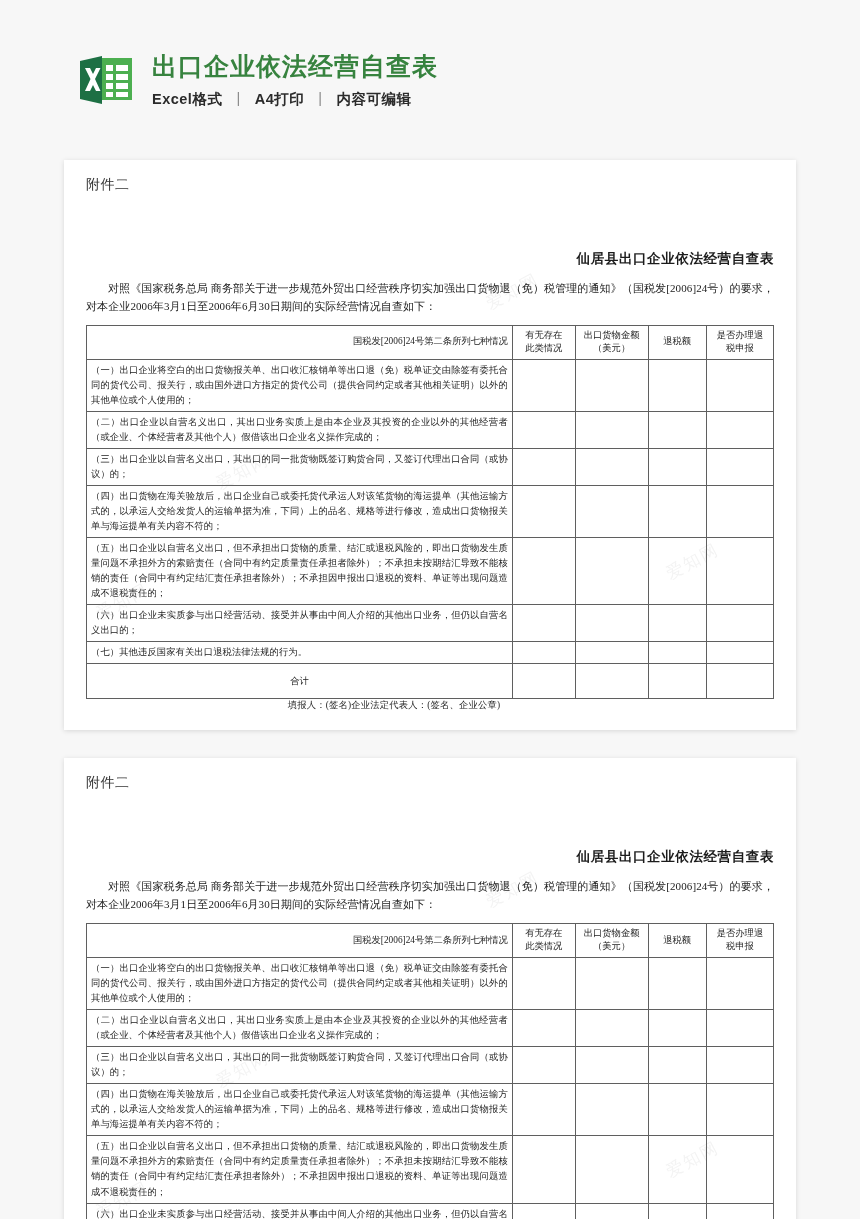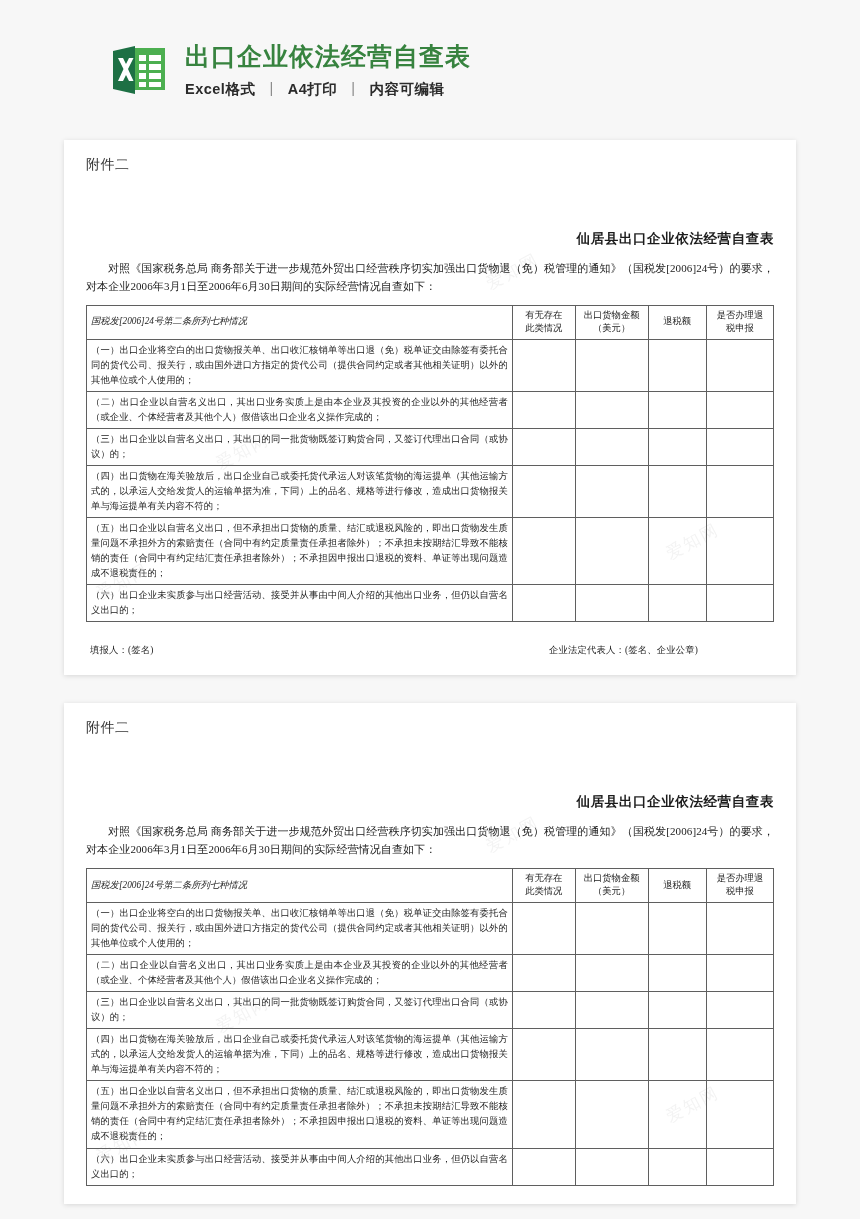--- a/index.html
+++ b/index.html
@@ -10,25 +10,25 @@
     width: 860px;
     height: 1219px;
     background: #f7f7f7;
     font-family: "Liberation Sans", "DejaVu Sans", sans-serif;
     overflow: hidden;
     position: relative;
   }
 
   
   .banner {
-    height: 140px;
+    height: 160px;
     background: #f7f7f7;
     display: flex;
     align-items: center;
-    padding-left: 111px;
+    padding-left: 78px;
     box-sizing: border-box;
   }
   .xls-logo {
     width: 58px;
     height: 52px;
     position: relative;
     flex: 0 0 auto;
     margin-right: 16px;
   }
   .xls-logo svg { display: block; }
@@ -132,42 +132,42 @@
   .col-has   { width: 8.6%; }
   .col-amt   { width: 10.0%; }
   .col-rebate{ width: 8.0%; }
   .col-apply { width: 9.2%; }
 
   th.hdr {
     text-align: center;
     line-height: 1.45;
     padding: 5px 3px;
   }
-  th.hdr-desc { text-align: left; font-style: italic; }
+  th.hdr-desc { text-align: right; }
 
   td.desc {
     line-height: 1.62;
     text-align: justify;
     padding: 3px 5px 3px 5px;
     letter-spacing: .1px;
   }
   td.cell { }
   td.total {
     text-align: center;
     height: 28px;
     vertical-align: bottom;
     padding-bottom: 3px;
   }
 
   
   .sig-row {
     display: flex;
-    justify-content: space-between;
+    justify-content: center;
     font-size: 9.3px;
-    margin-top: 22px;
+    margin-top: 0;
     padding: 0 4px;
     letter-spacing: .2px;
   }
   .sig-right { margin-right: 72px; font-family: Liberation Serif, serif; }
 </style>
 </head>
 <body>
 
 <div class="banner">
   <div class="xls-logo">
@@ -272,20 +272,34 @@
             <td class="cell"></td>
             <td class="cell"></td>
           </tr>
           <tr>
             <td class="desc">（六）出口企业未实质参与出口经营活动、接受并从事由中间人介绍的其他出口业务，但仍以自营名义出口的；</td>
             <td class="cell"></td>
             <td class="cell"></td>
             <td class="cell"></td>
             <td class="cell"></td>
           </tr>
+          <tr>
+            <td class="desc">（七）其他违反国家有关出口退税法律法规的行为。</td>
+            <td class="cell"></td>
+            <td class="cell"></td>
+            <td class="cell"></td>
+            <td class="cell"></td>
+          </tr>
+          <tr>
+            <td class="total">合计</td>
+            <td class="cell"></td>
+            <td class="cell"></td>
+            <td class="cell"></td>
+            <td class="cell"></td>
+          </tr>
         </tbody>
       </table>
 
       <div class="sig-row">
         <span>填报人：(签名)</span>
         <span class="sig-right">企业法定代表人：(签名、企业公章)</span>
       </div>
     </div>
   </div>
 

